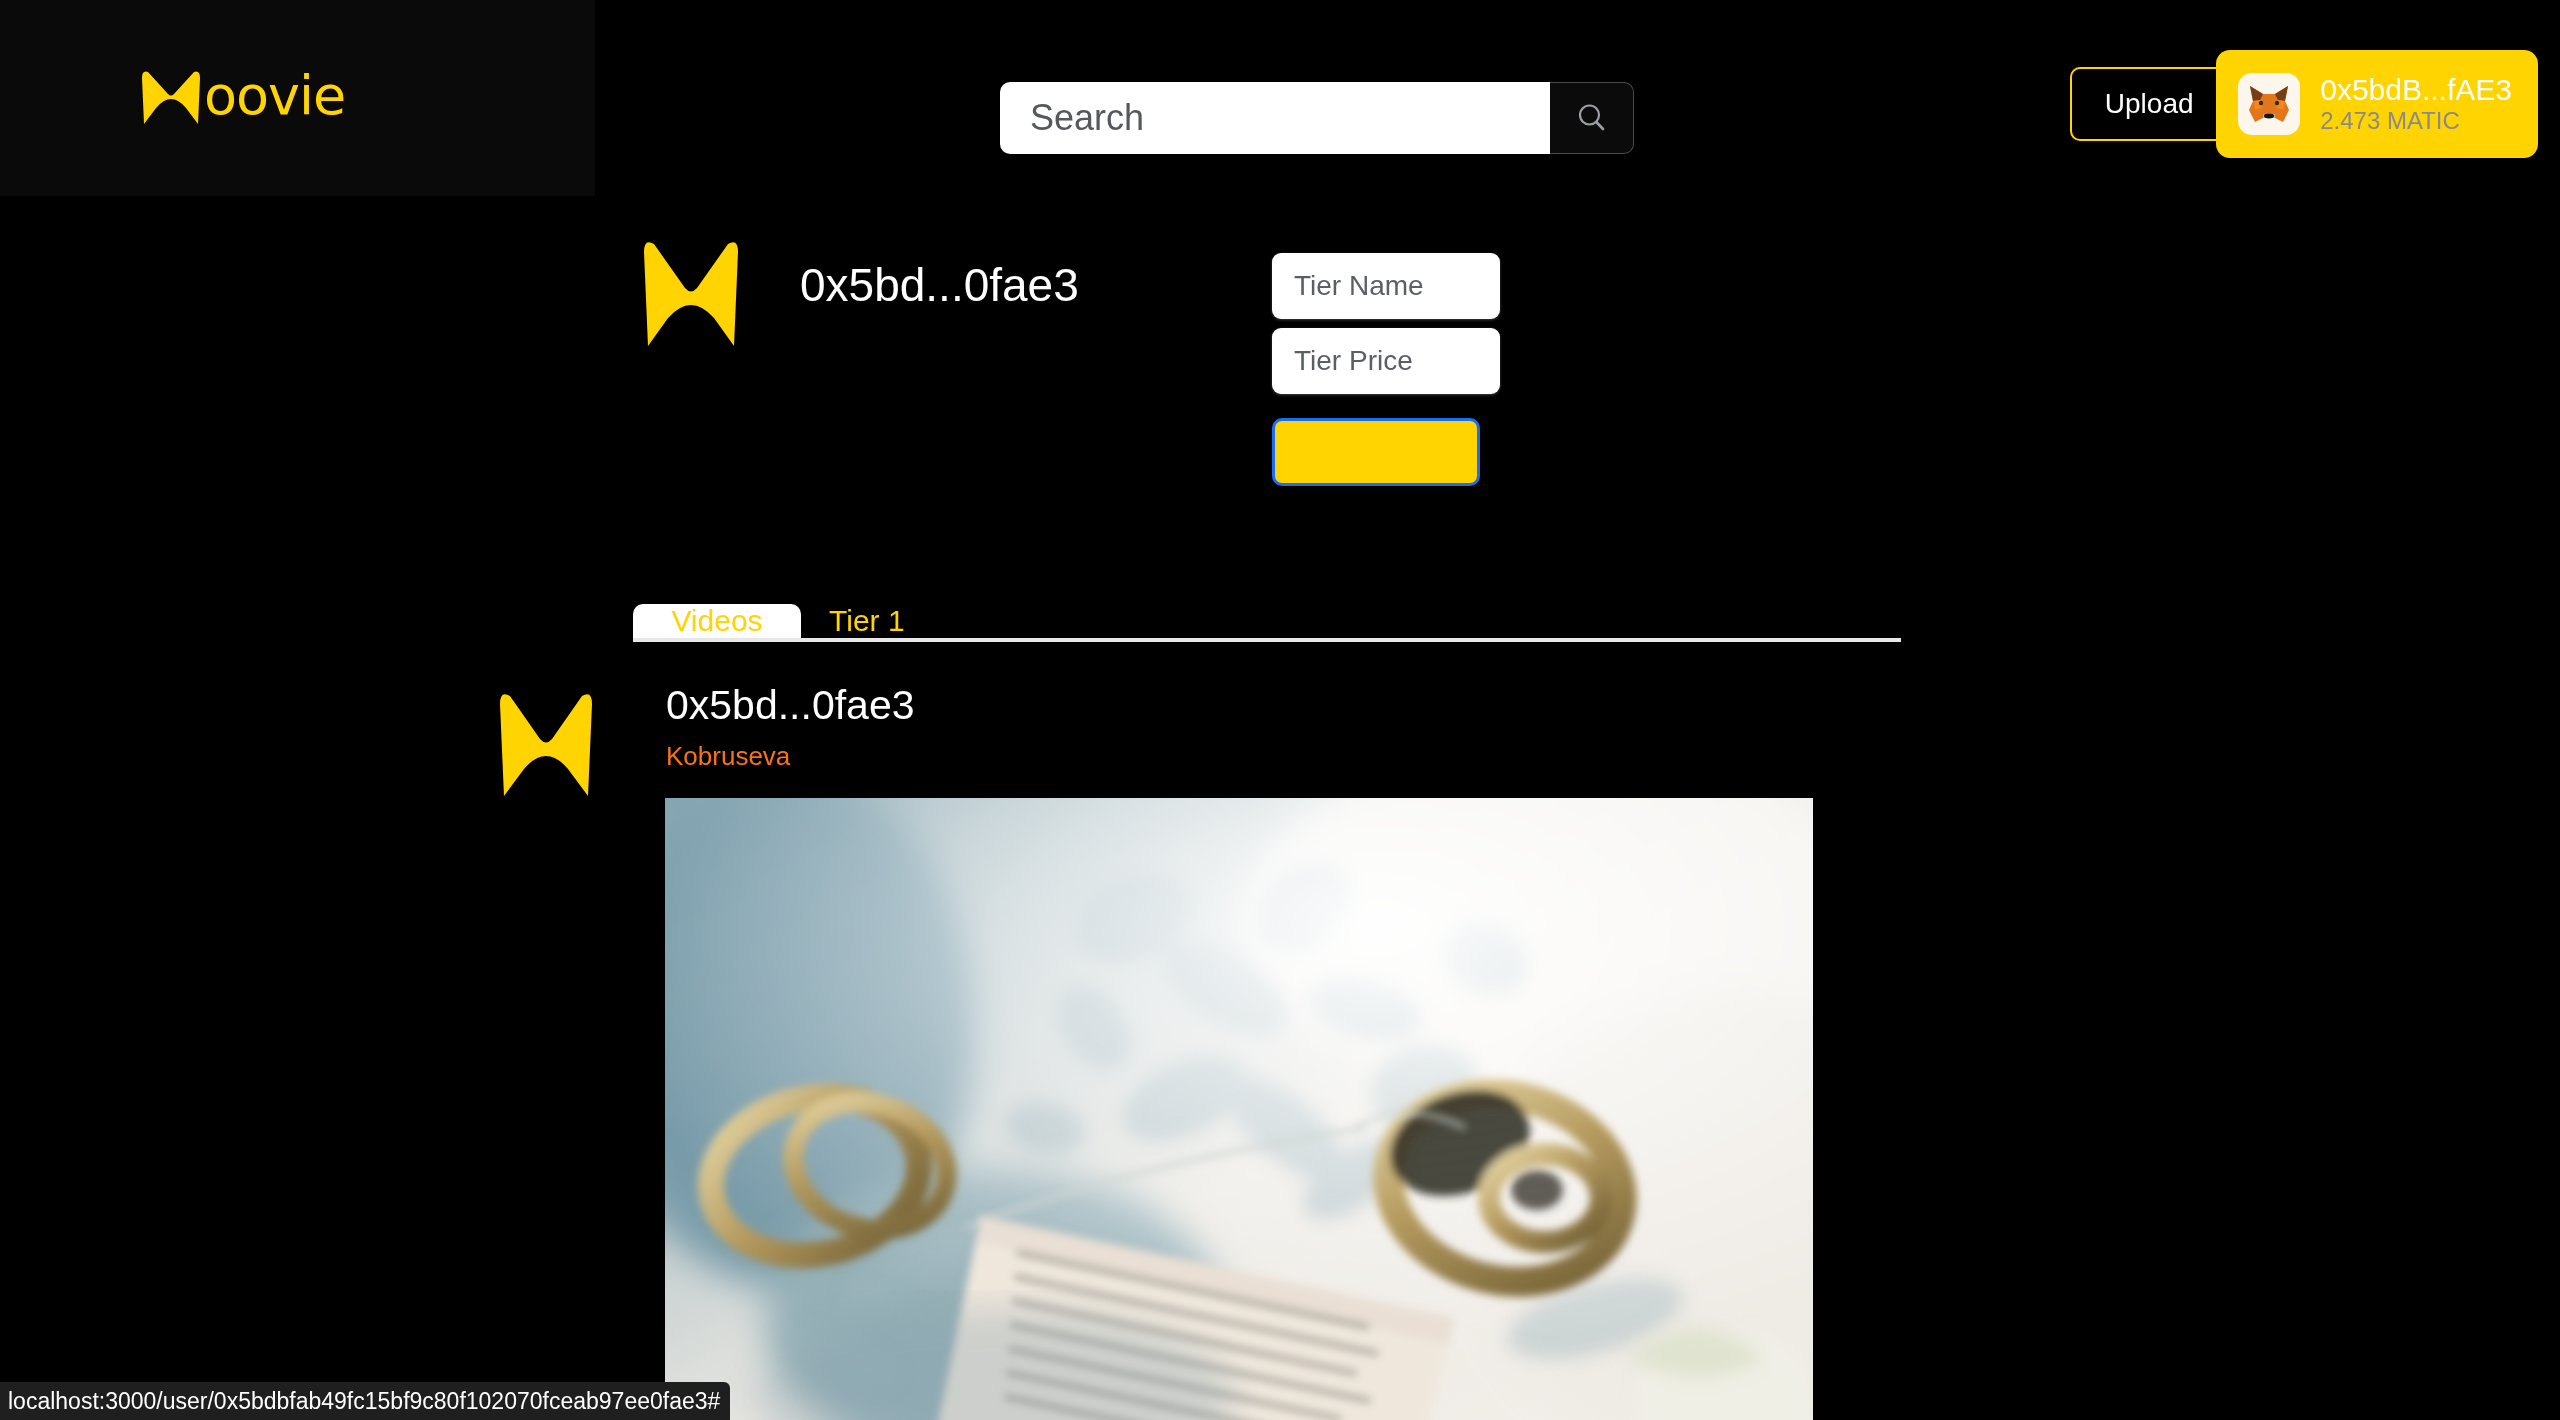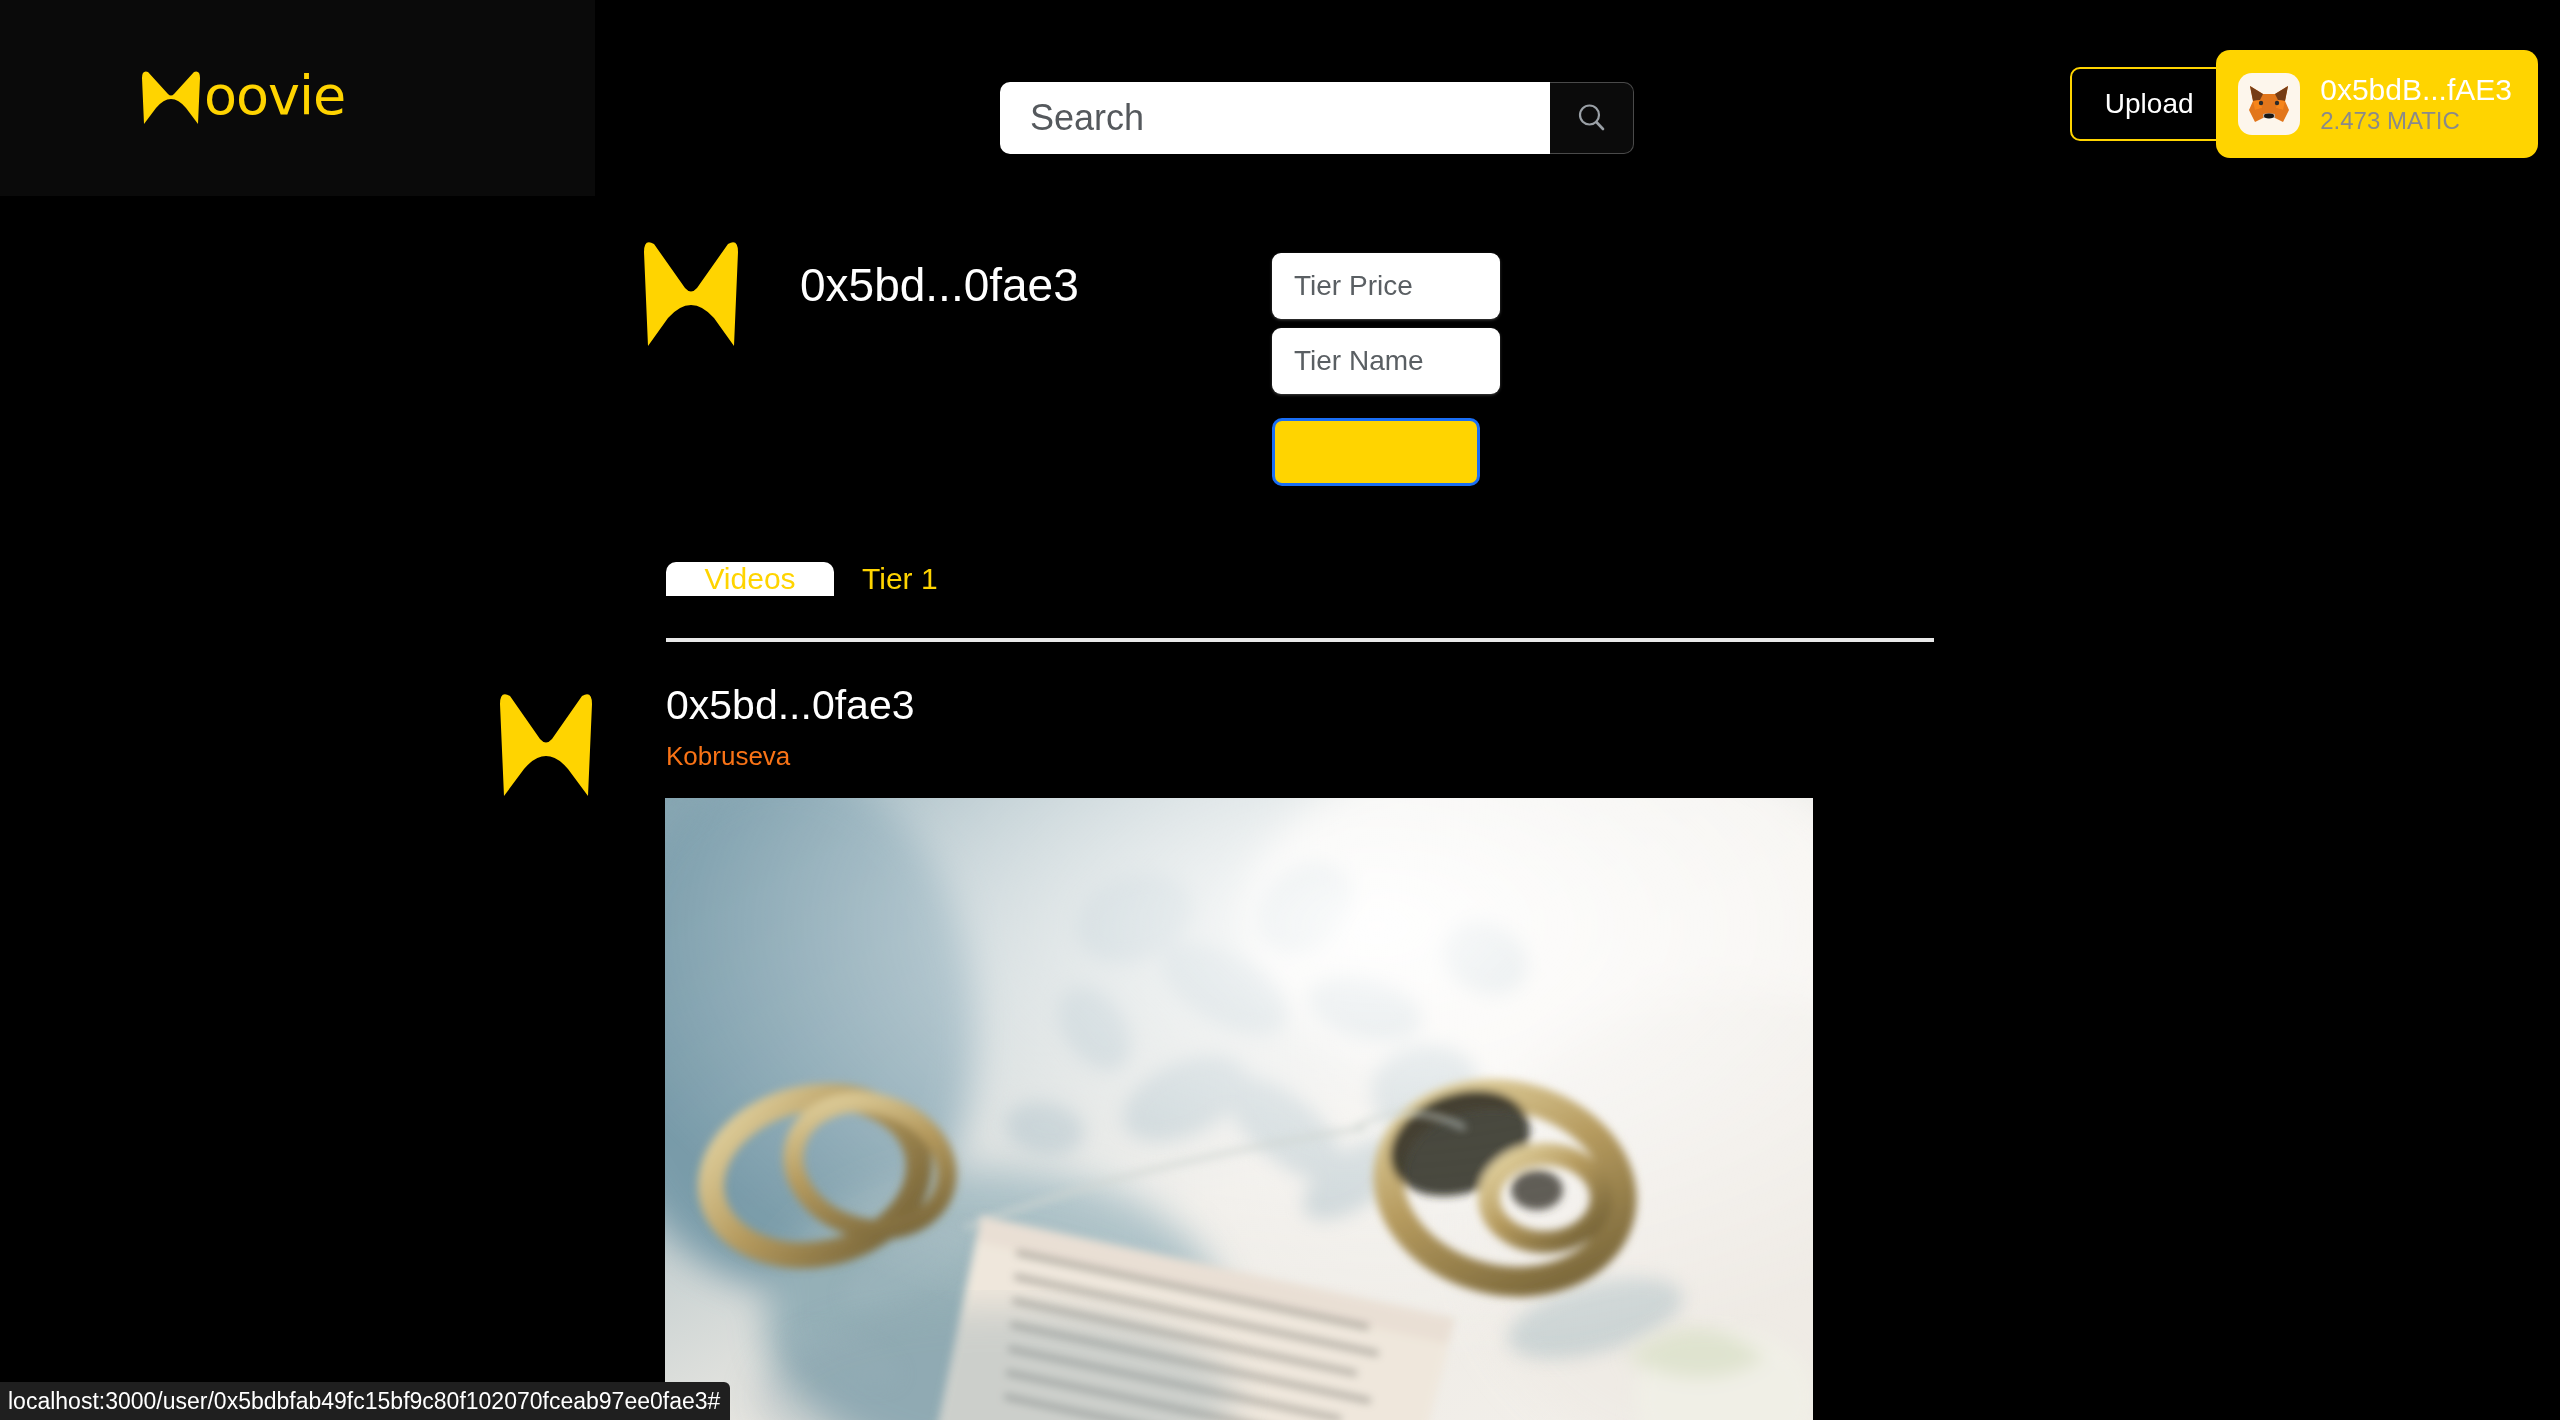--- a/index.html
+++ b/index.html
@@ -158,23 +158,22 @@
     cursor: pointer;
     font-size: 26px;
     color: #000;
     font-family: "Liberation Sans", sans-serif;
   }
 
   
   .tabs {
     position: absolute; left: 633px; top: 562px;
     width: 1268px; height: 80px;
-    display: flex; align-items: flex-start;
+    display: flex; align-items: flex-end;
     border-bottom: 4px solid #e8e8e8;
-    margin-left: 33px;
   }
   .tab {
     display: flex; align-items: center; justify-content: center;
     font-size: 30px;
     color: #FFD400;
     padding: 0 28px;
     cursor: pointer;
     background: transparent;
     border: none;
     font-family: "Liberation Sans", sans-serif;
@@ -273,22 +272,22 @@
 </div>
 
 <div class="profile-row">
   <svg class="profile-avatar" viewBox="0 0 98 110">
     <path d="M6 110 L2 16 Q2 2 12 8 L43 52 Q49 59 55 52 L86 8 Q96 2 96 16 L92 110 L72 82 Q49 56 26 82 Z" fill="#FFD400"></path>
   </svg>
   <span class="profile-name">0x5bd...0fae3</span>
 </div>
 
 <div class="tier-form">
+  <input class="tier-input" type="text" placeholder="Tier Name" style="">
   <input class="tier-input" type="text" placeholder="Tier Price" style="">
-  <input class="tier-input" type="text" placeholder="Tier Name" style="">
   <button class="tier-submit"></button>
 </div>
 
 <div class="tabs">
   <div class="tab active">Videos</div>
   <div class="tab">Tier 1</div>
 </div>
 
 <div class="video-card">
   <div class="video-head">

